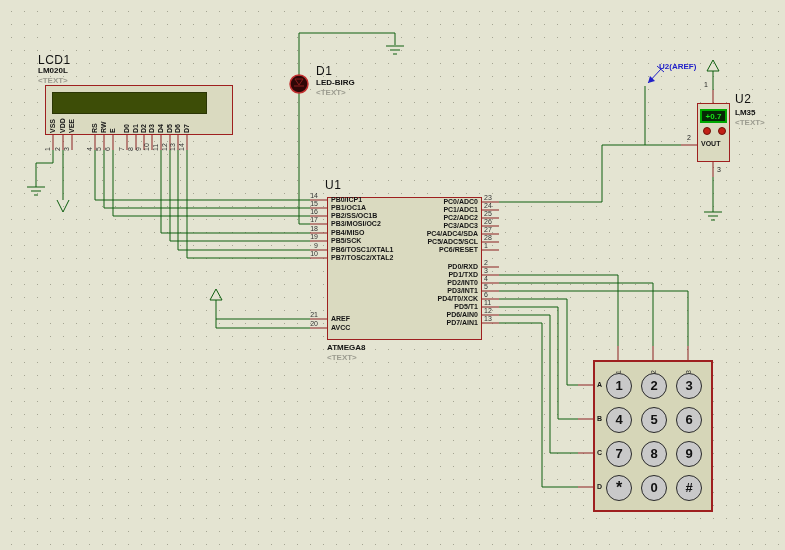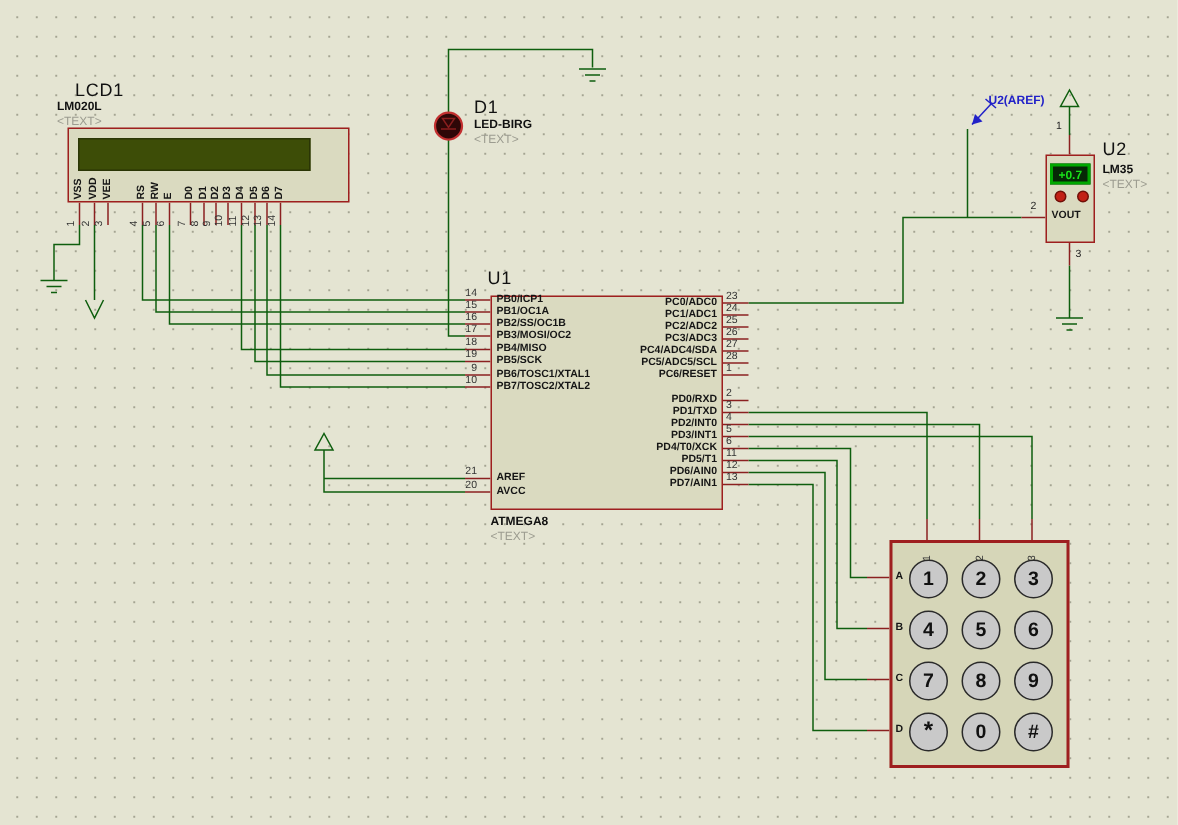--- a/index.html
+++ b/index.html
@@ -10,21 +10,21 @@
     background-size:13px 13px; background-position:5px 5px;
     font-family:"Liberation Sans", sans-serif; color:#1A1A1A;
   }
   svg.overlay{position:absolute;left:0;top:0;}
   .wire{stroke:#0E5E0E;stroke-width:1;fill:none;}
   .stub{stroke:#8B2020;stroke-width:1;fill:none;}
   .gnd line,.pwr path{stroke:#0E5E0E;stroke-width:1;fill:none;}
   .box{position:absolute;background:#DADAC0;border:1px solid #9E1F1F;box-sizing:border-box;}
   .ref{position:absolute;font-size:12px;color:#111;letter-spacing:0.5px;}
   .part{position:absolute;font-size:8px;font-weight:700;color:#111;}
-  .prop{position:absolute;font-size:8px;font-weight:400;color:#9C9C90;}
+  .prop{position:absolute;font-size:8px;font-weight:700;color:#9C9C90;}
   .pname{position:absolute;font-size:7px;font-weight:700;white-space:nowrap;color:#151515;}
   .pname.l{left:331px;}
   .pname.r{left:352px;width:126px;text-align:right;}
   .pnum{position:absolute;font-size:7px;color:#333;white-space:nowrap;}
   .pnum.l{left:300px;width:18px;text-align:right;}
   .pnum.r{left:484px;width:16px;text-align:left;}
   .vtext{position:absolute;transform-origin:0 0;transform:rotate(-90deg);
          font-size:7px;font-weight:700;white-space:nowrap;color:#151515;}
   .vnum{position:absolute;transform-origin:0 0;transform:rotate(-90deg);
         font-size:7px;font-weight:400;white-space:nowrap;color:#333;}
@@ -169,21 +169,21 @@
       <line x1="294" y1="86" x2="304" y2="86" stroke="#8A1E1E" stroke-width="1"></line>
     </g>
 
     <g>
       <line x1="661" y1="69" x2="648" y2="83" stroke="#2121C8" stroke-width="1"></line>
       <path d="M648,83 L655,81 L650,76 Z" fill="#2121C8"></path>
       <line x1="657" y1="66" x2="664" y2="72" stroke="#2121C8" stroke-width="1"></line>
     </g>
   </svg>
 
-  <div class="ref" style="left:50px;top:53px;text-align:center;">LCD1</div>
+  <div class="ref" style="left:38px;top:53px;text-align:center;">LCD1</div>
   <div class="part" style="left:38px;top:66px;">LM020L</div>
   <div class="prop" style="left:38px;top:76px;">&lt;TEXT&gt;</div>
   <div class="box" style="left:45px;top:85px;width:188px;height:50px;"></div>
   <div class="lcd-screen"></div>
 
   <span class="vtext" style="left:49px;top:133px;">VSS</span>
   <span class="vtext" style="left:59px;top:133px;">VDD</span>
   <span class="vtext" style="left:68px;top:133px;">VEE</span>
   <span class="vtext" style="left:91px;top:133px;">RS</span>
   <span class="vtext" style="left:100px;top:133px;">RW</span>

